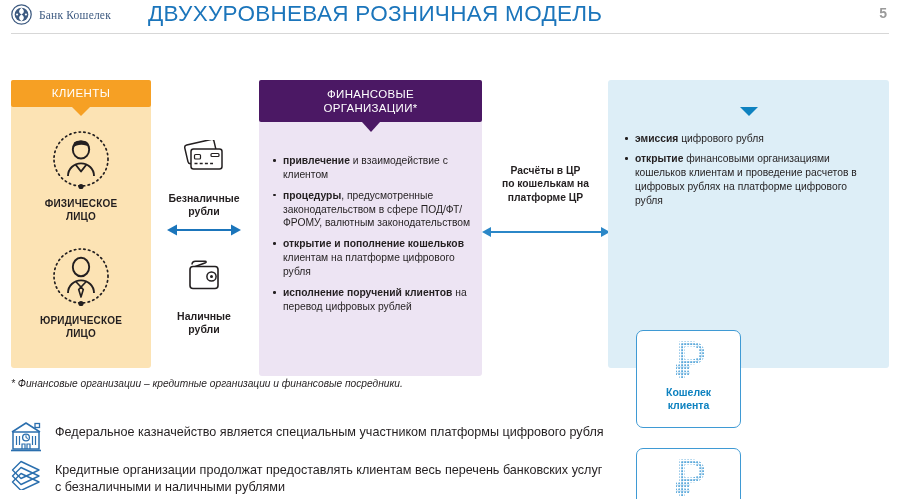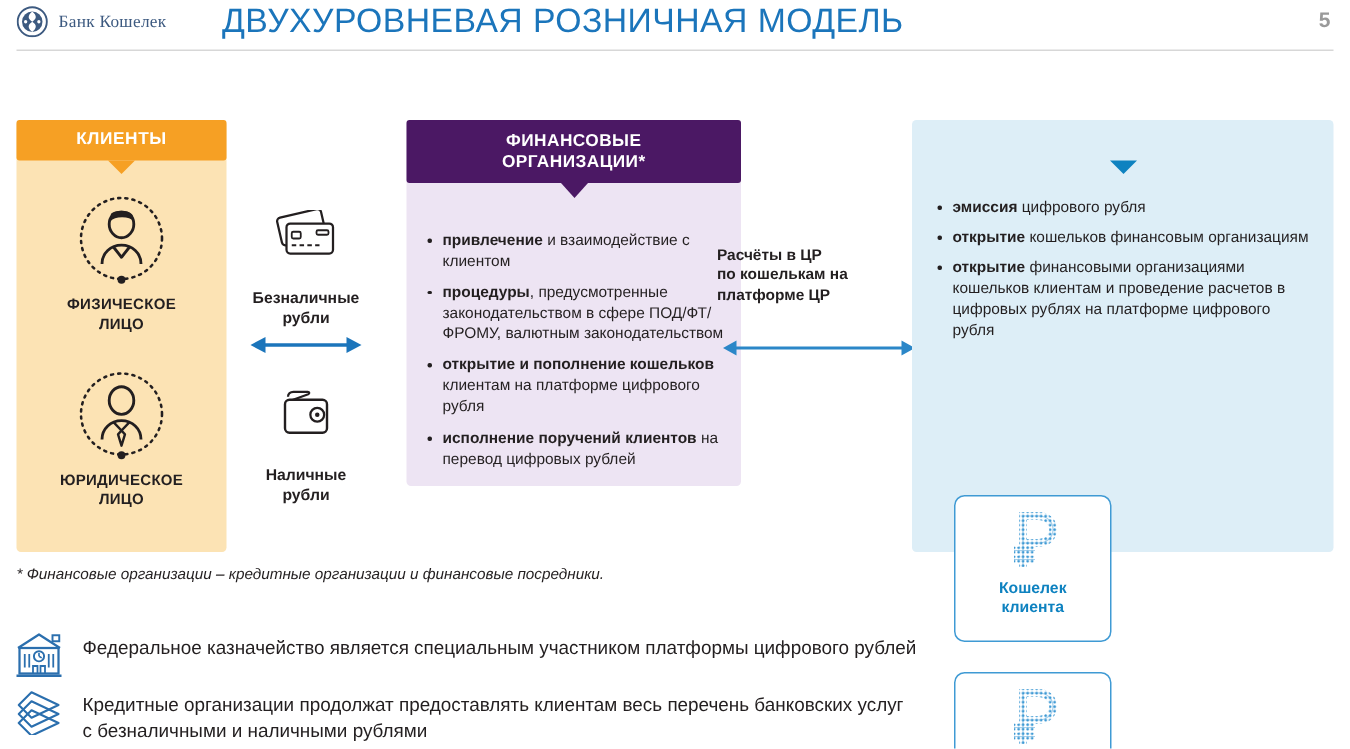--- a/index.html
+++ b/index.html
@@ -20,21 +20,21 @@
     font-size:22.5px;color:#1b75bb;letter-spacing:.3px;white-space:nowrap;
   }
   .pagenum{position:absolute;right:13px;top:5px;font-size:14px;color:#9a9a9a;font-weight:bold;}
   .hdr-rule{position:absolute;left:11px;top:33px;width:878px;height:1px;background:#d7d7d7;}
 
   
   .panel{position:absolute;border-radius:3px;}
   .panel-head{
     position:absolute;left:0;top:0;width:100%;
     display:flex;align-items:center;justify-content:center;
-    color:#fff;font-weight:bold;text-align:center;line-height:1.22;
+    color:#fff;font-weight:normal;text-align:center;line-height:1.22;
     border-radius:2px;
   }
   .notch{position:absolute;left:50%;transform:translateX(-50%);width:0;height:0;
          border-left:9px solid transparent;border-right:9px solid transparent;}
 
   
   #clients{left:11px;top:80px;width:140px;height:288px;background:#fce3b4;}
   #clients .panel-head{height:27px;background:#f6a024;font-size:11.5px;letter-spacing:.4px;}
   #clients .notch{top:27px;border-top:9px solid #f6a024;}
   .client-item{position:absolute;left:0;width:140px;text-align:center;}
@@ -44,37 +44,37 @@
   .ico-circ{display:block;margin:0 auto;}
 
   
   .money{position:absolute;width:92px;text-align:center;}
   .money .label{font-size:10.5px;font-weight:bold;color:#231f20;line-height:1.25;margin-top:14px;}
   #m-cashless{left:158px;top:140px;}
   #m-cash{left:158px;top:258px;}
   #money-arrow{position:absolute;left:166px;top:222px;}
 
   
-  #finorg{left:271px;top:80px;width:223px;height:244px;background:#ede4f3;}
+  #finorg{left:259px;top:80px;width:223px;height:296px;background:#ede4f3;}
   #finorg .panel-head{height:42px;background:#4b1864;font-size:11.5px;letter-spacing:.3px;}
   #finorg .notch{top:42px;border-top:10px solid #4b1864;}
   .bullets{position:absolute;left:13px;right:10px;}
   .bullets li{
     position:relative;list-style:none;font-size:10.3px;line-height:1.33;
     color:#231f20;margin-bottom:7.5px;padding-left:11px;
   }
   .bullets li:before{
     content:"";position:absolute;left:1px;top:5px;width:2.6px;height:2.6px;
     border-radius:50%;background:#231f20;
   }
   .bullets{margin:0;padding:0;}
   .b{font-weight:bold;}
 
   
-  #center-note{position:absolute;left:478px;top:164px;width:135px;text-align:left;
+  #center-note{position:absolute;left:478px;top:164px;width:135px;text-align:center;
     font-size:10.3px;font-weight:bold;color:#231f20;line-height:1.3;}
   #center-arrow{position:absolute;left:482px;top:224px;}
 
   
   #platform{left:608px;top:80px;width:281px;height:288px;background:#ddeef7;}
   #platform .panel-head{height:27px;background:#0e82c0;font-size:12px;letter-spacing:.3px;}
   #platform .notch{top:27px;border-top:9px solid #0e82c0;}
   #platform .bullets li{font-size:10.3px;line-height:1.36;margin-bottom:6px;}
 
   .wallets{position:absolute;left:28px;top:250px;display:flex;gap:20px;flex-direction:column;}
@@ -210,21 +210,20 @@
       <line x1="8" y1="8" x2="120" y2="8" stroke="#2b87c8" stroke-width="2"></line>
       <path d="M0 8l9-5v10z" fill="#2b87c8"></path>
       <path d="M128 8l-9-5v10z" fill="#2b87c8"></path>
     </svg>
   </div>
 
   <div class="panel" id="platform">
     <div class="notch"></div>
     <ul class="bullets" style="top:52px;left:16px;right:12px;">
       <li><span class="b">эмиссия</span><span> цифрового рубля</span></li>
-      <li><span class="b">открытие</span><span> кошельков финансовым организациям</span></li>
       <li><span class="b">открытие</span><span> финансовыми организациями кошельков клиентам и проведение расчетов в цифровых рублях на платформе цифрового рубля</span></li>
     </ul>
 
     <div class="wallets">
       <div class="wallet-card">
         <svg width="40" height="42" viewBox="0 0 40 42">
           <defs>
             <pattern id="dots1" width="3" height="3" patternUnits="userSpaceOnUse">
               <circle cx="1.1" cy="1.1" r="0.95" fill="#3f9ad4"></circle>
             </pattern>
@@ -263,21 +262,21 @@
       <circle cx="17" cy="17.5" r="3.4" fill="none" stroke="#2b6fae" stroke-width="1.3"></circle>
       <line x1="17" y1="15.3" x2="17" y2="17.5" stroke="#2b6fae" stroke-width="1.1"></line>
       <line x1="17" y1="17.5" x2="18.8" y2="18.6" stroke="#2b6fae" stroke-width="1.1"></line>
       <path d="M13 29v-5h3v5M18 29v-5h3v5" fill="none" stroke="#2b6fae" stroke-width="1.2"></path>
       <line x1="7.5" y1="16" x2="7.5" y2="25" stroke="#2b6fae" stroke-width="1.2"></line>
       <line x1="10.5" y1="16" x2="10.5" y2="25" stroke="#2b6fae" stroke-width="1.2"></line>
       <line x1="23.5" y1="16" x2="23.5" y2="25" stroke="#2b6fae" stroke-width="1.2"></line>
       <line x1="26.5" y1="16" x2="26.5" y2="25" stroke="#2b6fae" stroke-width="1.2"></line>
       <line x1="2" y1="30.5" x2="32" y2="30.5" stroke="#2b6fae" stroke-width="1.6"></line>
     </svg>
-    <div class="ntext">Федеральное казначейство является специальным участником платформы цифрового рублей</div>
+    <div class="ntext">Федеральное казначейство является специальным участником платформы цифрового рубля</div>
   </div>
 
   <div class="note" id="note2">
     <svg class="nicon" width="34" height="32" viewBox="0 0 34 32">
       <path d="M12 3.5l18 8.5-18 8.5-8.5-8.5z" fill="none" stroke="#2b6fae" stroke-width="1.4" stroke-linejoin="round"></path>
       <path d="M12 9.5l18 8.5-18 8.5-8.5-8.5z" fill="none" stroke="#2b6fae" stroke-width="1.4" stroke-linejoin="round"></path>
       <path d="M12 15.5l18 8.5-18 8.5L3.5 24z" fill="none" stroke="#2b6fae" stroke-width="1.4" stroke-linejoin="round"></path>
     </svg>
     <div class="ntext">
       <span>Кредитные организации продолжат предоставлять клиентам весь перечень банковских услуг</span><br><span>с безналичными и наличными рублями</span>

